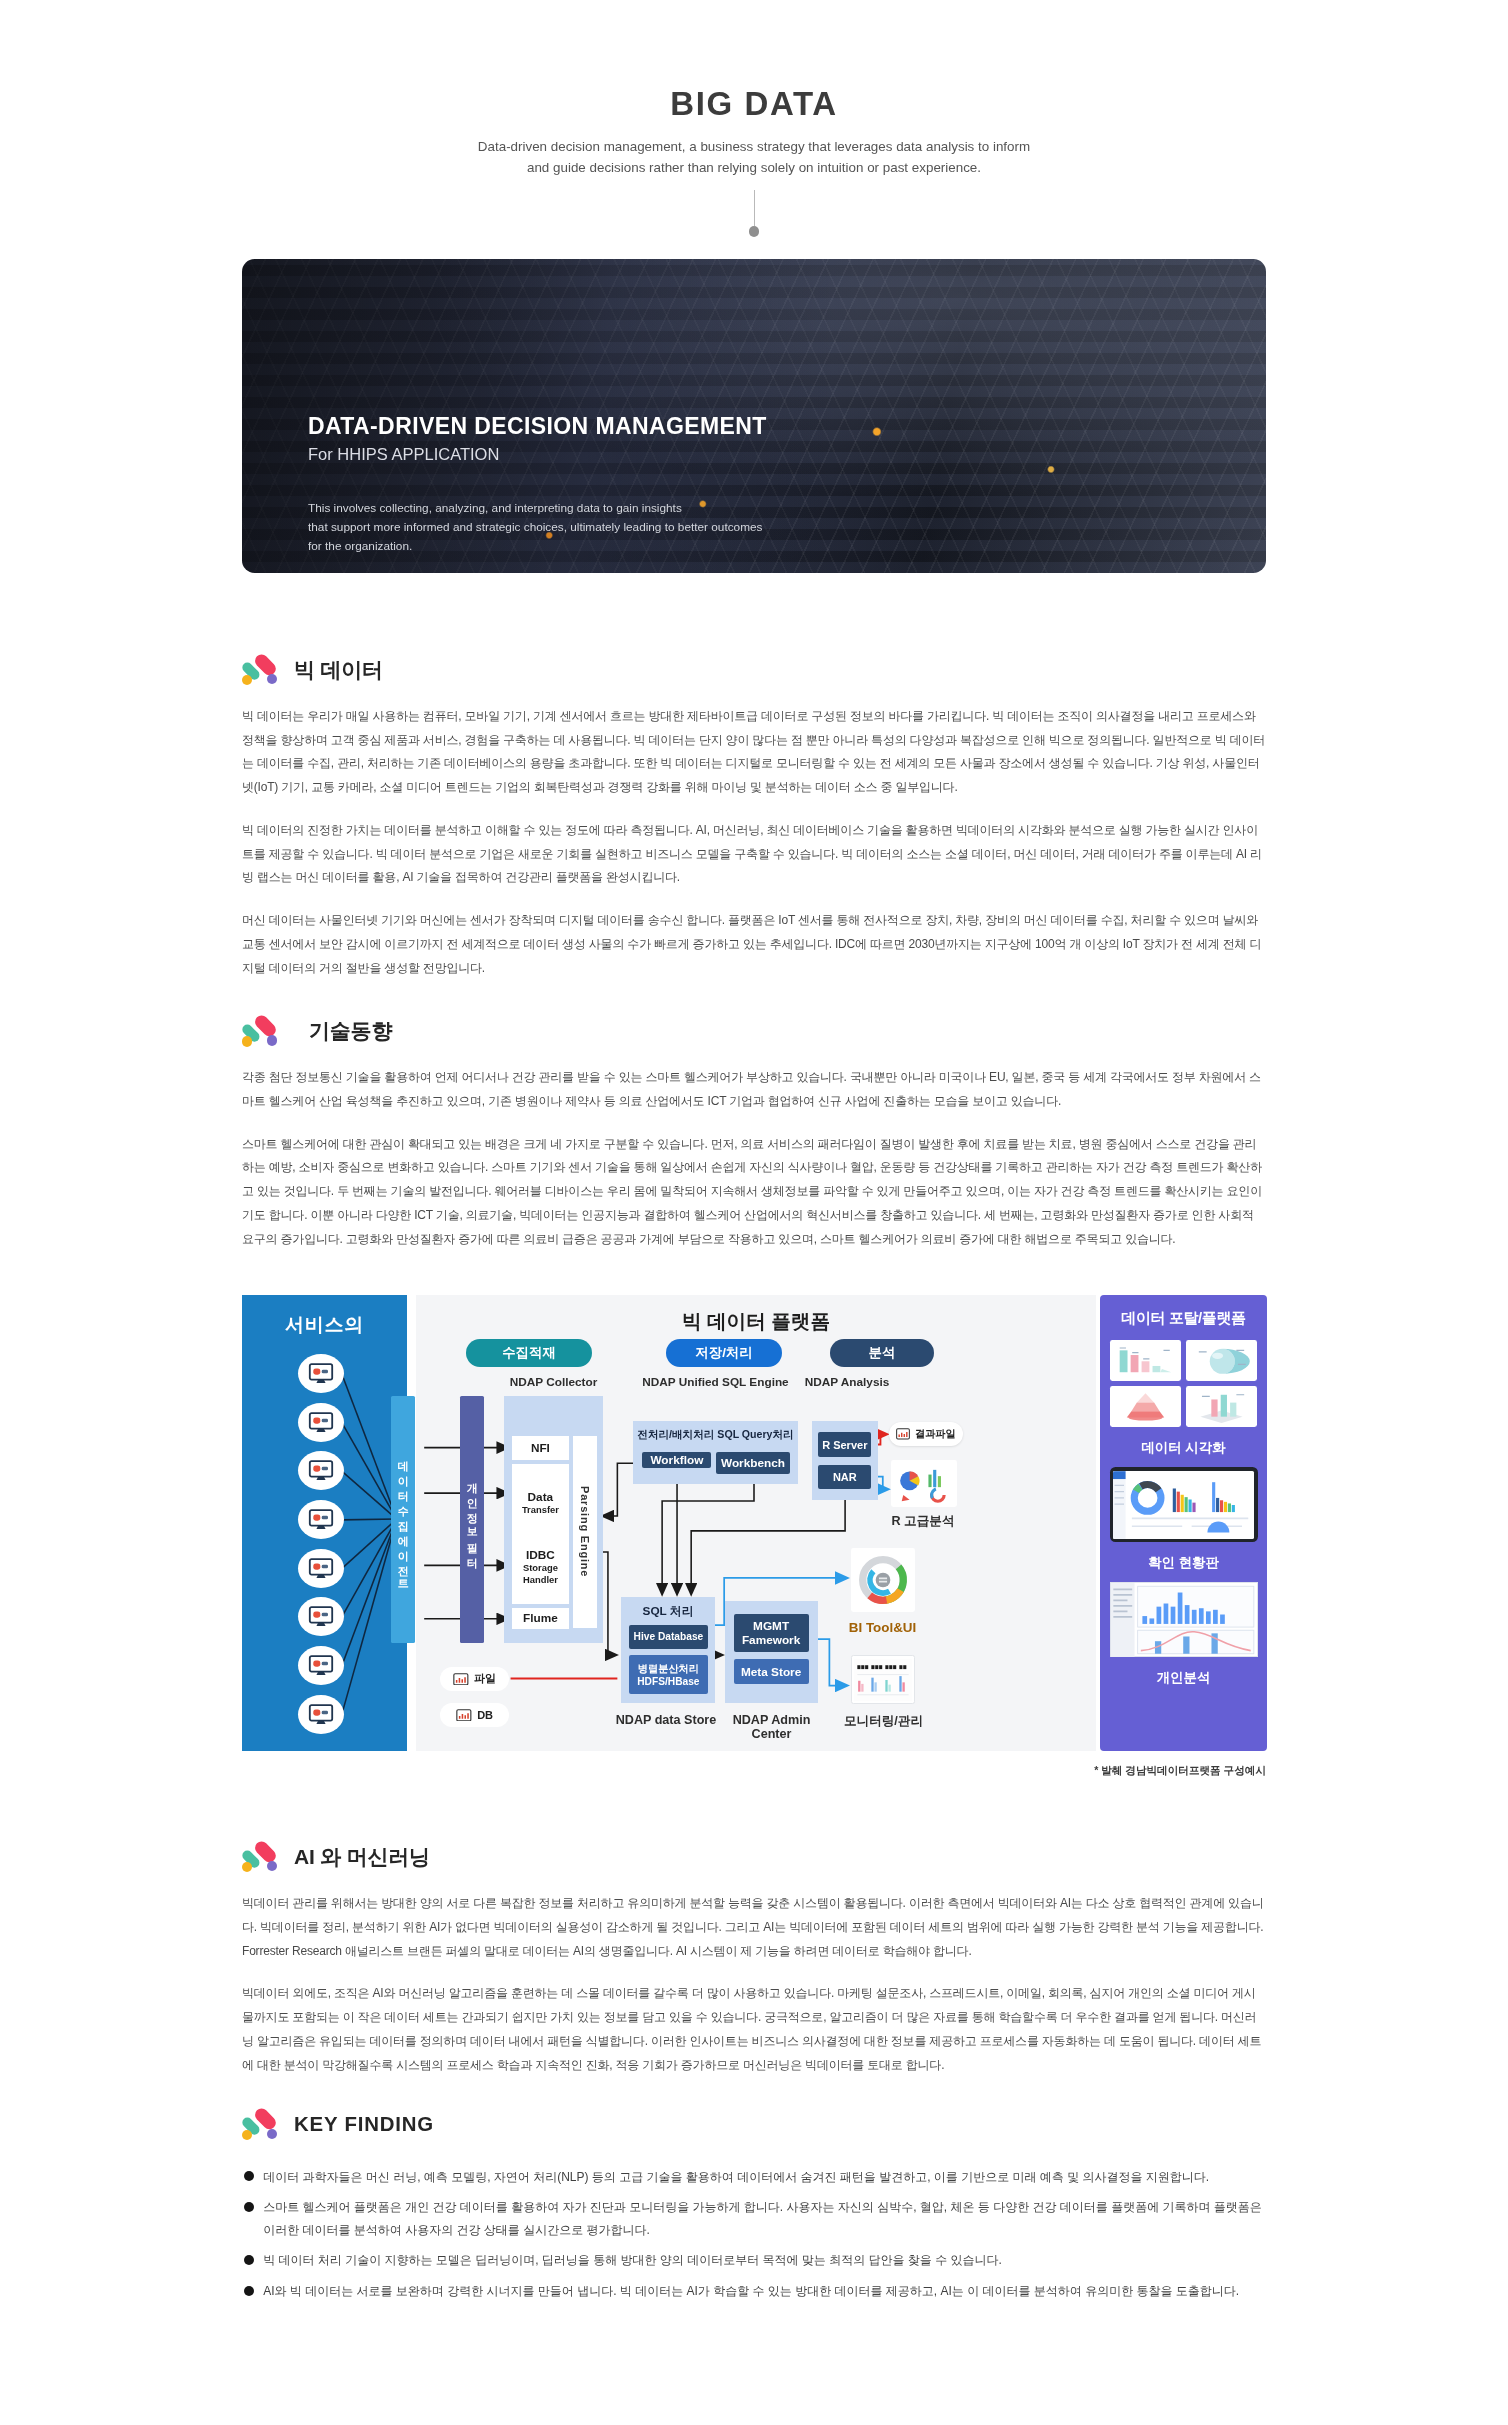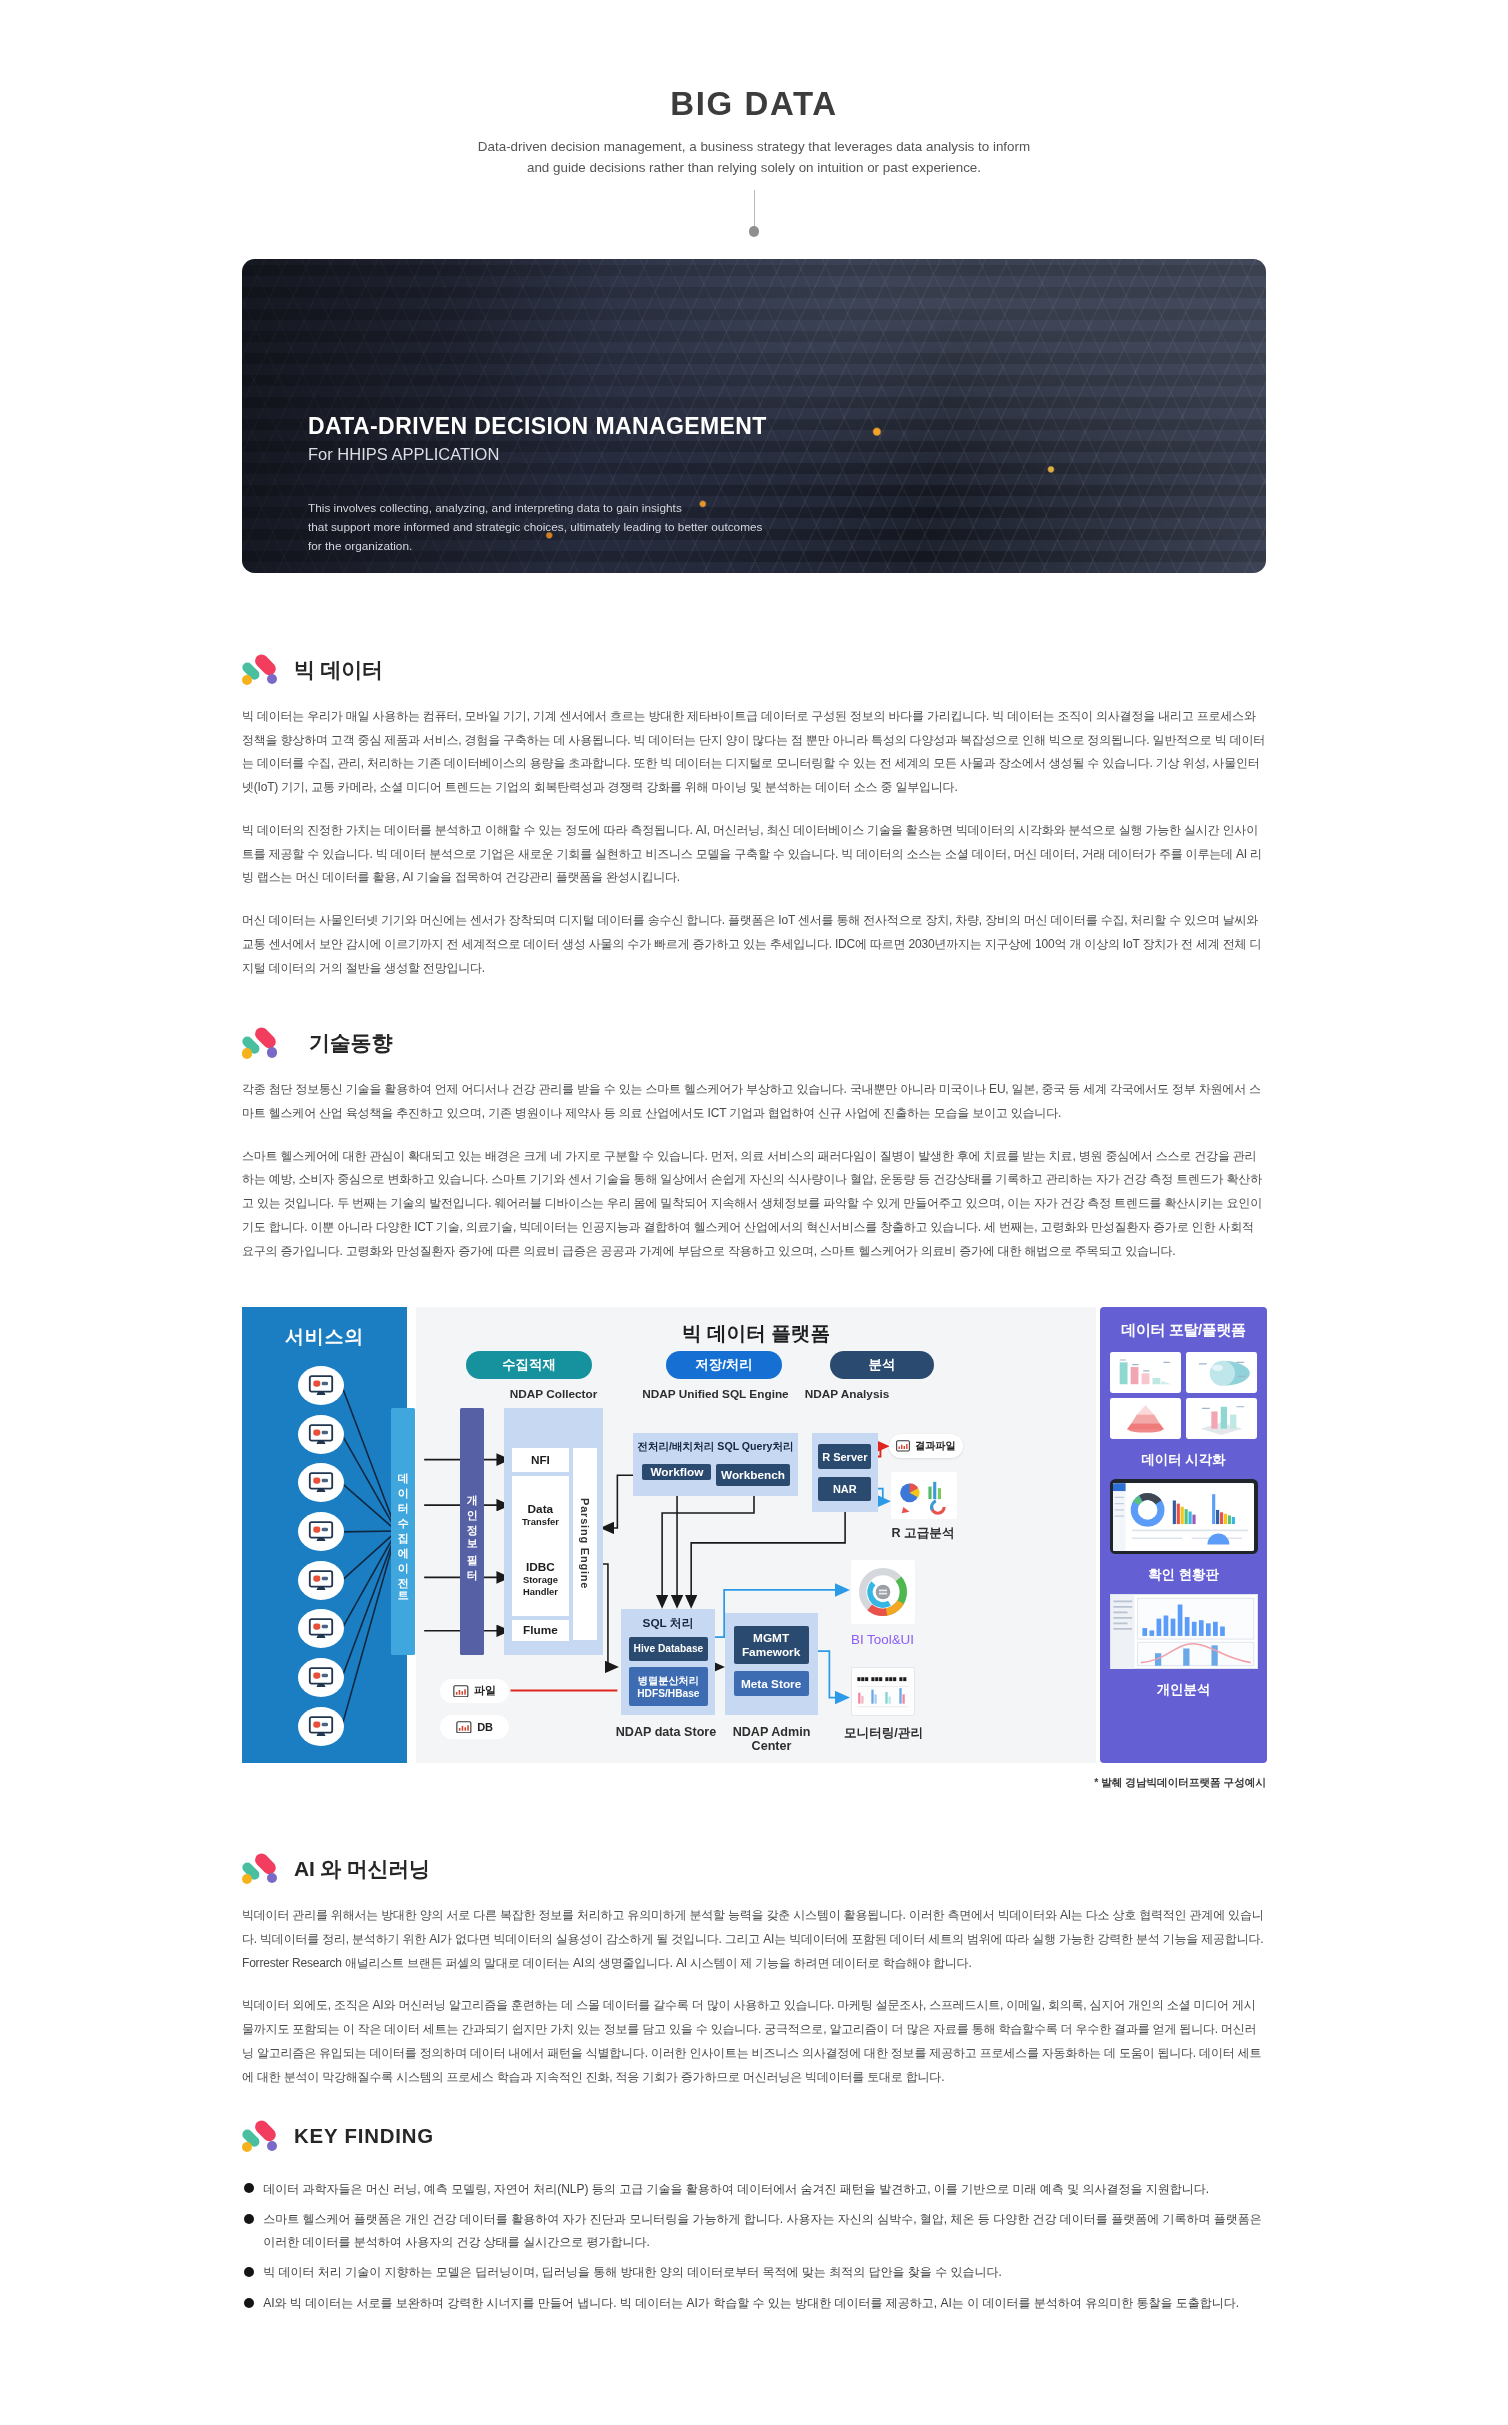--- a/index.html
+++ b/index.html
@@ -47,21 +47,21 @@
   .logo .pill.pink { width:12.6px; height:24px; left:16.5px; top:0.8px; background:#f23d5e; transform:rotate(-45deg); }
   .logo .pill.teal { width:10.2px; height:20.4px; left:3.9px; top:9.4px; background:#49bfa0; transform:rotate(-45deg); }
   .logo .c { position:absolute; border-radius:50%; }
   .logo .c.yellow { width:10.2px; height:10.2px; left:0; top:23px; background:#f5b21c; }
   .logo .c.purple { width:10.2px; height:10.2px; left:25px; top:22px; background:#7a6ac8; }
 
   .sec1-head { margin-top:79px; }
   .sec-body { margin-top:17.3px; font-size:12px; line-height:1.98; color:#4a4a4a; letter-spacing:-0.2px; }
   .sec-body p + p { margin-top:19px; }
   .sec1-body { height:308px; }
-  .sec2-head { margin-top:12px;gap:29px; }
+  .sec2-head { margin-top:0;gap:29px; }
   .sec2-body { height:218px; }
   .sec3-head { margin-top:61px; }
   .sec3-body { height:214px; }
 
   
   .diagram { position:relative; margin-top:11px; width:1024px; height:456px; }
   .diagram svg.overlay { position:absolute; left:0; top:0; z-index:1; }
   .dg-box { position:absolute; z-index:2; }
 
   .dg-left { left:0; top:0; width:165px; height:456px; background:#1b7ec2; z-index:0; }
@@ -412,21 +412,21 @@
       <svg width="52" height="52" viewBox="0 0 64 64">
         <circle cx="32" cy="32" r="25" fill="none" stroke="#d4d7db" stroke-width="9"></circle>
         <circle cx="32" cy="32" r="25" fill="none" stroke="#4db84d" stroke-width="9" stroke-dasharray="55 120" transform="rotate(-40 32 32)"></circle>
         <circle cx="32" cy="32" r="25" fill="none" stroke="#f5a623" stroke-width="9" stroke-dasharray="30 140" transform="rotate(30 32 32)"></circle>
         <circle cx="32" cy="32" r="25" fill="none" stroke="#e8524a" stroke-width="9" stroke-dasharray="22 150" transform="rotate(80 32 32)"></circle>
         <circle cx="32" cy="32" r="16" fill="none" stroke="#35b6e5" stroke-width="7" stroke-dasharray="45 90" transform="rotate(60 32 32)"></circle>
         <circle cx="32" cy="32" r="9" fill="#9aa0a6"></circle>
         <path d="M27 30 h10 M27 34 h10" stroke="#e8eaec" stroke-width="2"></path>
       </svg>
     </div>
-    <div class="dg-box dg-label" style="left:595px; top:325px; width:91px; font-size:13.4px; font-weight:400; color:#8b5cf6;">BI Tool&amp;UI</div>
+    <div class="dg-box dg-label" style="left:595px; top:325px; width:91px; font-size:13.4px; font-weight:700; color:#a16207;">BI Tool&amp;UI</div>
 
     <div class="dg-box icon-card" style="left:609px; top:360px; width:64px; height:49px; border:0.8px solid #e3e6ea;">
       <svg width="58" height="42" viewBox="0 0 74 54">
         <rect x="0" y="0" width="74" height="54" fill="#fdfdfd"></rect>
         <g fill="#1c1c1c">
           <rect x="4" y="8" width="4" height="5"></rect>
             <rect x="9" y="8" width="4" height="5"></rect>
             <rect x="14" y="8" width="4" height="5"></rect>
           <rect x="22" y="8" width="4" height="5"></rect>
             <rect x="27" y="8" width="4" height="5"></rect>

